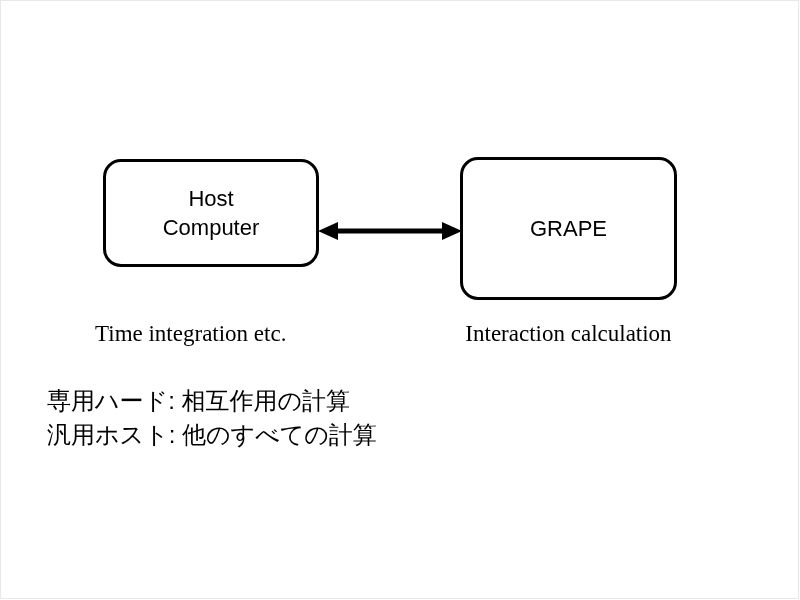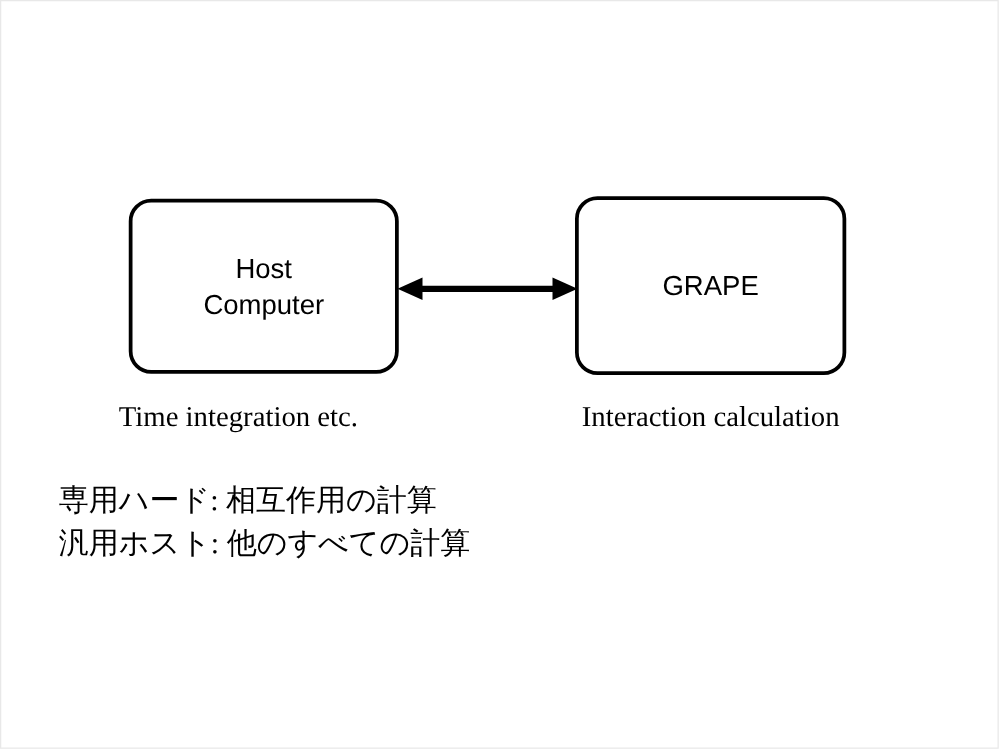--- a/index.html
+++ b/index.html
@@ -55,21 +55,21 @@
     font-family: "Liberation Sans", "DejaVu Sans", sans-serif;
     font-size: 22px;
     line-height: 29px;
     color: #000000;
     white-space: pre-line;
   }
   #box-host {
     left: 103px;
     top: 159px;
     width: 216px;
-    height: 140px;
+    height: 108px;
     justify-content: center;
   }
   #box-grape {
     left: 460px;
     top: 157px;
     width: 217px;
     height: 143px;
     align-items: center;
   }
 
@@ -103,21 +103,21 @@
     text-align: center;
   }
 
   
   #bullets {
     position: absolute;
     left: 47px;
     top: 384px;
   }
   .bullet-line {
-    font-family: Liberation Serif, serif;
+    font-family: Liberation Sans, sans-serif;
     font-size: 24px;
     line-height: 34px;
     white-space: pre;
     color: #000000;
   }
 </style>
 </head>
 <body>
 
 <div id="slide">

